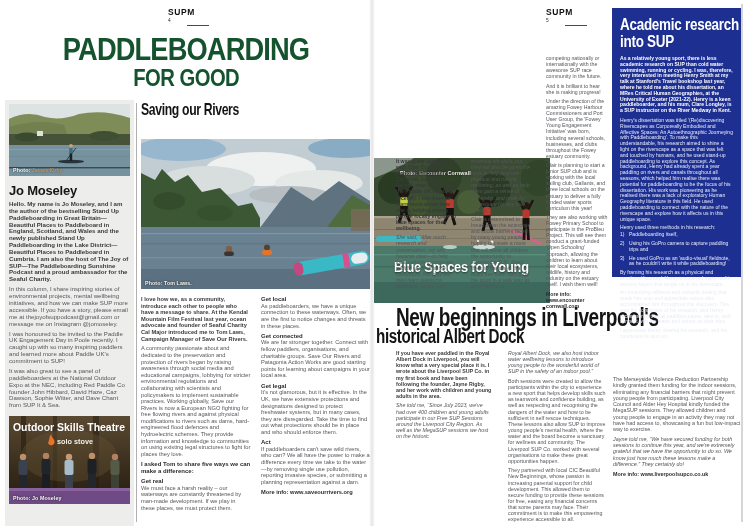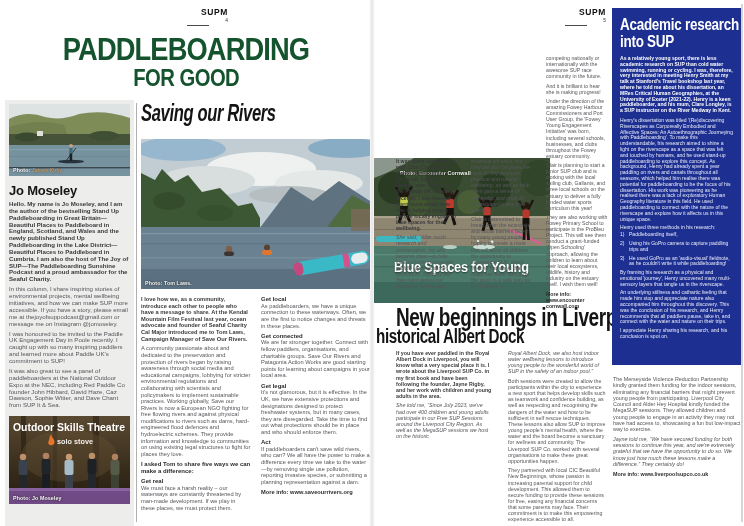--- a/index.html
+++ b/index.html
@@ -11,21 +11,21 @@
   }
   .abs { position: absolute; }
   p { margin: 0 0 3.2px 0; }
 
   
   .fold { left: 369px; top: 0; width: 6px; height: 526px;
     background: linear-gradient(to right, rgba(0,0,0,0), rgba(0,0,0,.10), rgba(0,0,0,0)); }
   .edge { left: 741px; top: 4px; width: 2px; height: 518px; background: #d6d6d6; }
 
   
-  .badge { width: 60px; text-align: right; }
+  .badge { width: 60px; text-align: left; }
   .badge-mag { font-size: 8.5px; font-weight: bold; letter-spacing: .6px; color: #101010; }
   .badge-num { font-size: 4.8px; color: #2e2e2e; margin-top: 1px; }
   .badge-rule { width: 22px; border-top: 1px solid #4a4a4a; margin: 2px auto 0; }
 
   
   .main-title { left: 0; top: 33px; width: 372px; text-align: center; color: #14532d; }
   .t1 { font-size: 31px; font-weight: bold; letter-spacing: -1px; line-height: 33px; }
   .t2 { font-size: 23px; font-weight: bold; letter-spacing: -.6px; line-height: 24px; margin-top: 0; }
   .cond { display: inline-block; white-space: nowrap; }
   .cxc { transform: scaleX(.88); transform-origin: 50% 50%; }
@@ -40,21 +40,21 @@
   .cap-name-orange { color: #e2a35b; font-weight: normal; }
   .sb-h { font-size: 13px; font-weight: bold; color: #141414; margin: 7px 0 3px; letter-spacing: -.2px; }
   .s-bd { font-size: 6.1px; line-height: 6.85px; }
   .lead { font-weight: bold; color: #3a3a3c; }
   .expo { margin-top: 7px; }
 
   .vrule { left: 136px; top: 103px; width: 1px; height: 419px; background: #b0b0b0; }
 
   
   .art-h { font-weight: bold; color: #141414; white-space: nowrap; }
-  .rivers-h { left: 141px; top: 100px; font-size: 23px; letter-spacing: -.5px; font-style: italic; }
+  .rivers-h { left: 141px; top: 100px; font-size: 17px; letter-spacing: -.5px; }
   .rivers-h .cond { transform: scaleX(.72); transform-origin: 0 60%; }
   .r-bd { font-size: 5.7px; line-height: 6.6px; }
   .lead2 { font-weight: bold; color: #3a3a3c; }
   .tip-h { font-weight: bold; color: #2c2c2e; font-size: 6px; line-height: 6.8px; margin: 3.5px 0 0; }
   .more { font-weight: bold; color: #2c2c2e; margin-top: 4px; overflow-wrap: anywhere; }
   .rivers-c1 { left: 141px; top: 296px; width: 110px; }
   .rivers-c2 { left: 261px; top: 296px; width: 109px; }
 
   
   .corn-ph { left: 374px; top: 8px; width: 176px; height: 152px; }
@@ -71,21 +71,21 @@
   .liv-h1 { left: 396px; top: 303px; font-size: 25px; letter-spacing: -.5px; }
   .liv-h2 { left: 376px; top: 325px; font-size: 20px; letter-spacing: -.5px; }
   .liv-h1 .cond, .liv-h2 .cond { transform: scaleX(.76); transform-origin: 0 60%; }
   .l-bd { font-size: 5.3px; line-height: 6.15px; }
   .liv-c1 { left: 396px; top: 350px; width: 96px; }
   .liv-c2 { left: 508px; top: 350px; width: 98px; }
   .liv-c3 { left: 613px; top: 376px; width: 128px; }
   .liv-c3 .l-bd { font-size: 5.4px; line-height: 6.3px; }
 
   
-  .acad { left: 612px; top: 8px; width: 129px; height: 357px; background: #1d2f91; padding: 9px 8px; color: #fff; }
+  .acad { left: 612px; top: 8px; width: 129px; height: 269px; background: #1d2f91; padding: 9px 8px; color: #fff; }
   .acad-h { color: #fff; font-size: 16px; letter-spacing: -.3px; line-height: 16.5px; }
   .acad-h .cond { transform: scaleX(.84); transform-origin: 0 60%; }
   .a-bd { font-size: 5.05px; line-height: 5.8px; color: #e9ecf8; margin-bottom: 3px; }
   .a-lead { font-weight: bold; color: #fff; margin: 6px 0 4px; }
   .mrow { display: flex; }
   .mnum { width: 9px; flex: none; }
   .mtxt { flex: 1; }
 </style>
 </head>
 <body>

